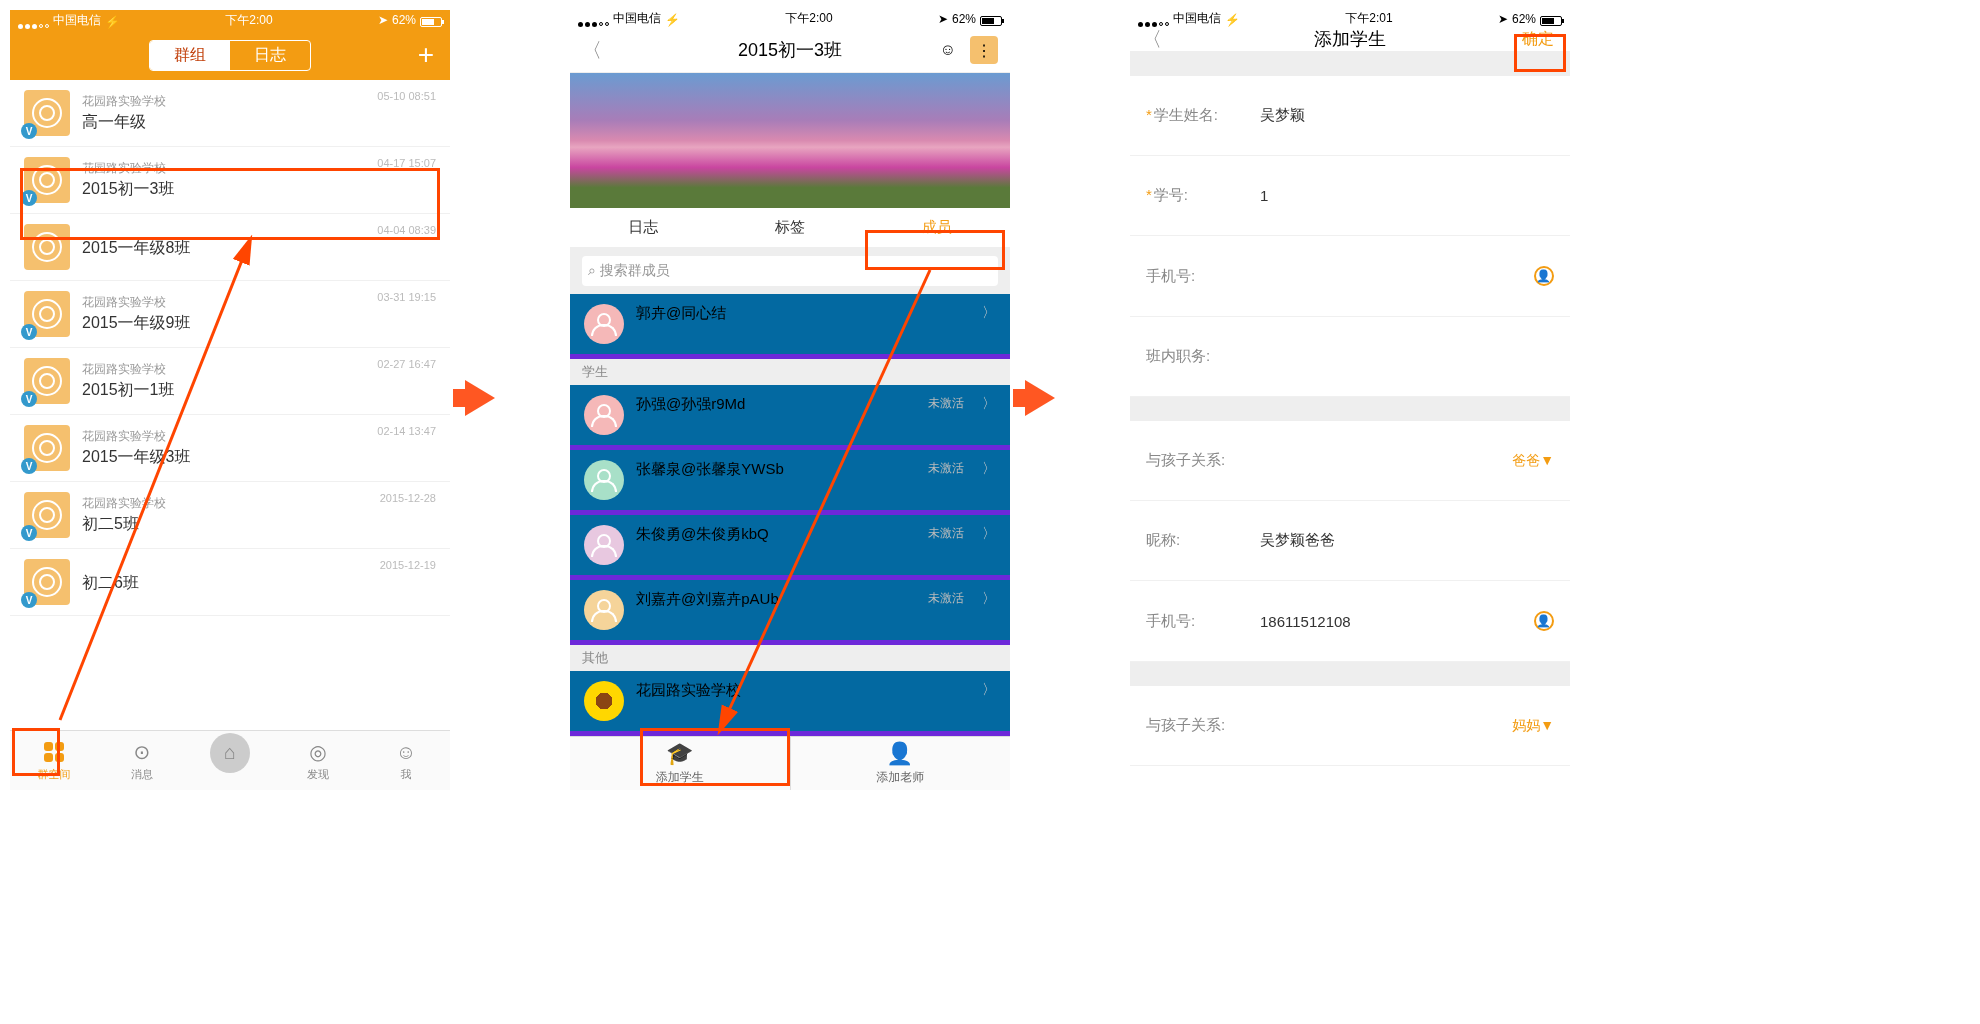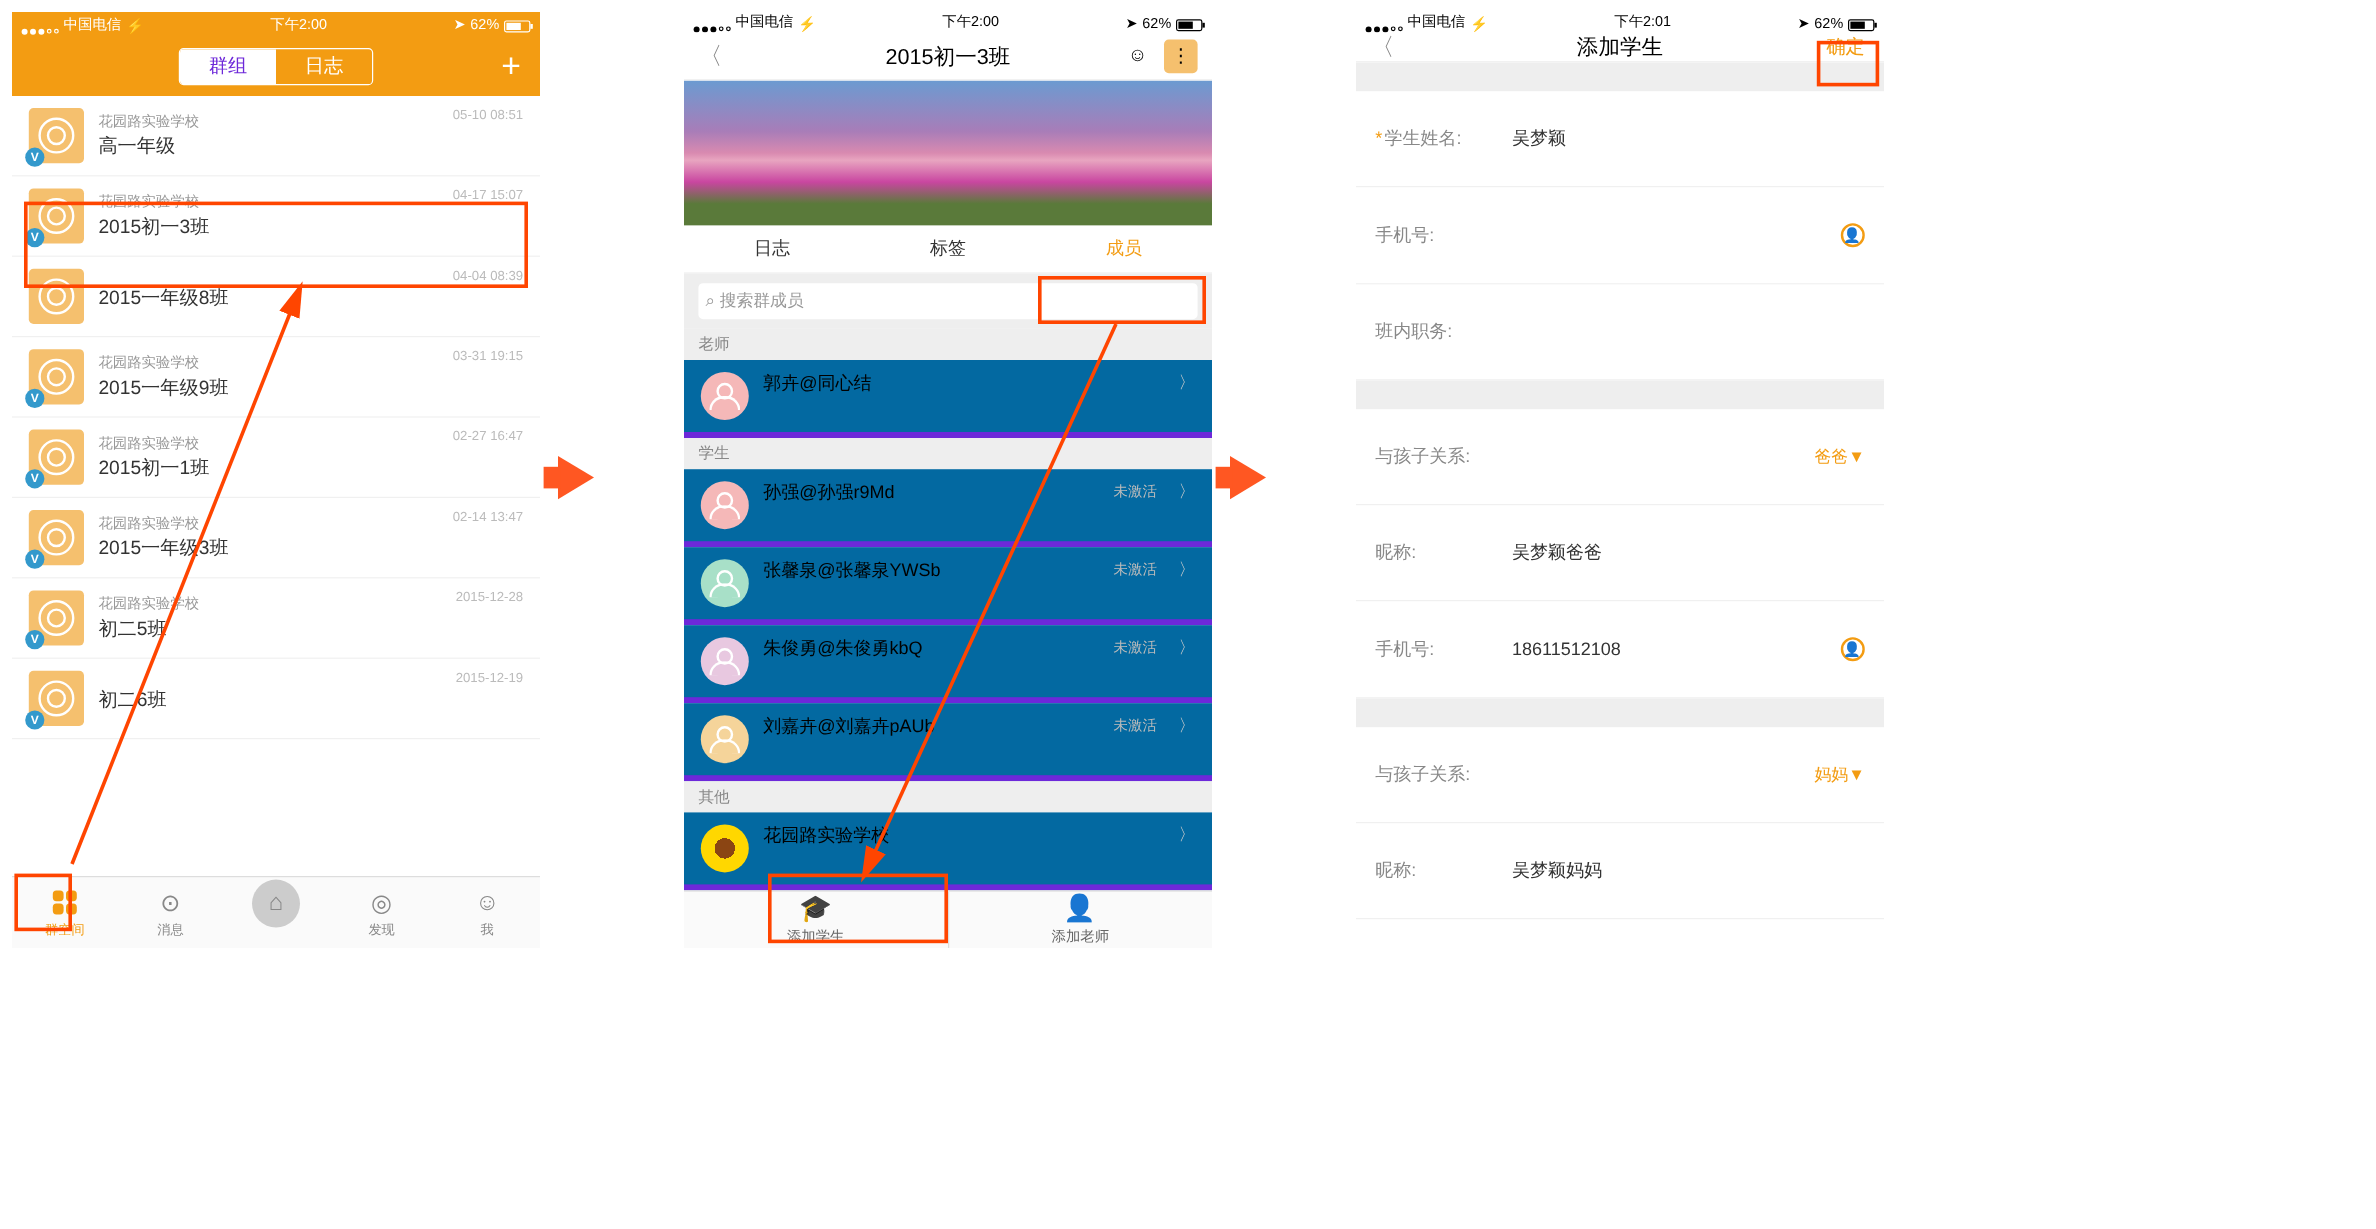--- a/index.html
+++ b/index.html
@@ -15,21 +15,21 @@
 .dots span { width: 5px; height: 5px; border-radius: 50%; background: currentColor; }
 .dots span.empty { background: transparent; border: 1px solid currentColor; width: 4px; height: 4px; }
 .battery { display: inline-block; width: 22px; height: 10px; border: 1px solid currentColor; border-radius: 2px; position: relative; }
 .battery::after { content: ""; position: absolute; right: -3px; top: 2px; width: 2px; height: 4px; background: currentColor; }
 .battery .fill { position: absolute; left: 1px; top: 1px; bottom: 1px; width: 60%; background: currentColor; }
 
 
 .hdr-orange { background: #f39c12; height: 50px; display: flex; align-items: center; justify-content: center; position: relative; }
 .seg { display: flex; border: 1px solid #fff; border-radius: 4px; overflow: hidden; }
 .seg div { padding: 4px 24px; font-size: 16px; color: #fff; }
-.seg div.active { background: #fff; color: #6d28d9; }
+.seg div.active { background: #fff; color: #c2410c; }
 .plus { position: absolute; right: 16px; color: #fff; font-size: 28px; font-weight: 300; }
 
 
 .hdr-white { background: #fff; height: 50px; display: flex; align-items: center; justify-content: center; position: relative; border-bottom: 1px solid #eee; }
 .hdr-white .title { font-size: 18px; }
 .back { position: absolute; left: 12px; font-size: 20px; color: #888; }
 .hdr-right { position: absolute; right: 12px; display: flex; align-items: center; gap: 8px; }
 .hdr-icon { width: 28px; height: 28px; display: flex; align-items: center; justify-content: center; }
 .hdr-icon.sq { background: #f5c06e; border-radius: 4px; }
 .confirm { color: #f39c12; font-size: 16px; padding: 2px 4px; }
@@ -279,21 +279,20 @@
   </div>
   <div class="cover"></div>
   <div class="tabs3">
     <div>日志</div>
     <div>标签</div>
     <div class="active">成员</div>
   </div>
   <div class="searchbar">
       <div class="searchbox">⌕ <span>搜索群成员</span></div>
     </div>
-  <div class="sechdr">老师</div>
   <div class="mitem">
       <div class="mavatar" style="background:#f5b8b8">
         <div class="head"></div>
       </div>
       <div class="mname">郭卉@同心结</div>
       <div class="chev">〉</div>
     </div>
   <div class="sechdr">学生</div>
   <div class="mitem">
       <div class="mavatar" style="background:#f5b8b8">
@@ -380,20 +379,24 @@
         <div class="confirm">确定</div>
       </div>
   </div>
   <div class="form">
     <div class="gap"></div>
     <div class="frow">
         <span class="flabel"><span class="req">*</span><span>学生姓名:</span></span>
         <span class="fval">吴梦颖</span>
       </div>
     <div class="frow">
+        <span class="flabel"><span class="req">*</span><span>学号:</span></span>
+        <span class="fval">1</span>
+      </div>
+    <div class="frow">
         <span class="flabel">手机号:</span>
         <span class="fval"></span>
         <span class="ficon">👤</span>
       </div>
     <div class="frow">
         <span class="flabel">班内职务:</span>
       </div>
     <div class="gap"></div>
     <div class="frow">
         <span class="flabel">与孩子关系:</span>

